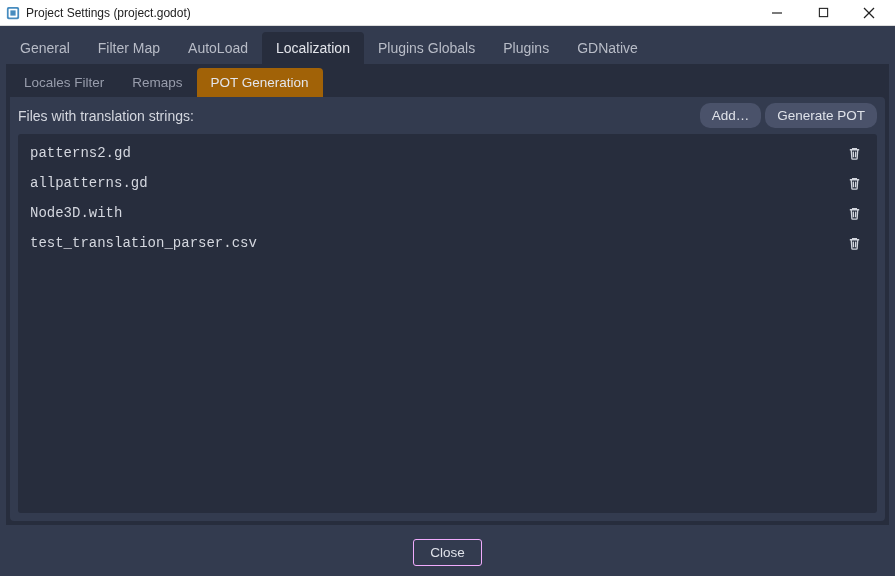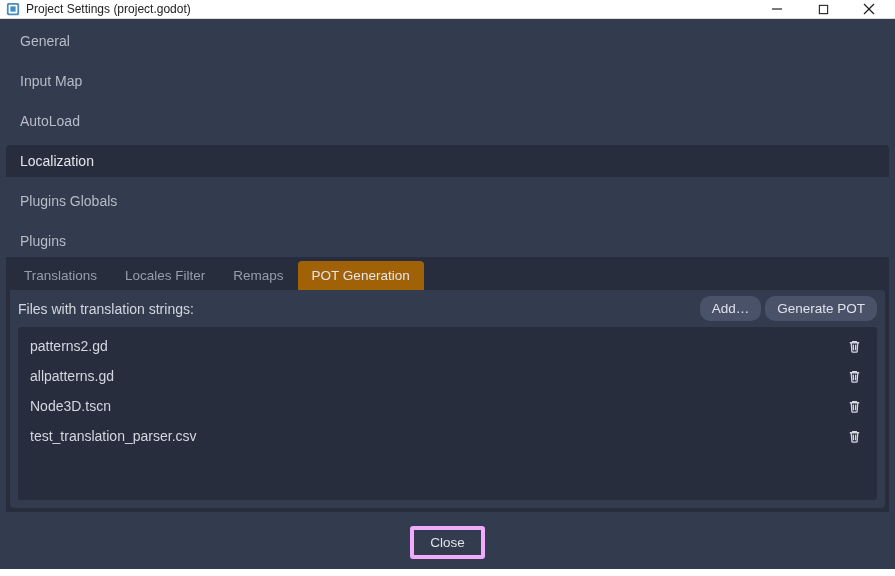--- a/index.html
+++ b/index.html
@@ -4,21 +4,21 @@
 <style>
   * { margin: 0; padding: 0; box-sizing: border-box; }
   html, body {
     width: 895px; height: 576px;
     font-family: "Segoe UI", Arial, sans-serif;
     background: #ffffff;
     overflow: hidden;
   }
   
   .titlebar {
-    height: 19px;
+    height: 26px;
     background: #ffffff;
     display: flex;
     align-items: center;
     padding: 0 6px 0 6px;
     border-bottom: 1px solid #ddd;
   }
   .titlebar-icon {
     width: 14px; height: 14px;
     margin-right: 6px;
     display: inline-block;
@@ -45,22 +45,21 @@
     background: #333b4f;
     height: calc(576px - 26px);
     display: flex;
     flex-direction: column;
   }
 
   
   .primary-tabs {
     display: flex;
     padding: 6px 6px 0 6px;
-    gap: 8px;
-    flex-direction: column;
+    gap: 0;
   }
   .ptab {
     padding: 8px 14px;
     font-size: 14px;
     color: #b8bcc7;
     cursor: pointer;
     border-top-left-radius: 4px;
     border-top-right-radius: 4px;
   }
   .ptab.active {
@@ -130,20 +129,21 @@
 
   
   .file-list {
     background: #272d3d;
     margin: 0 8px 8px 8px;
     flex: 1;
     border-radius: 3px;
     padding: 4px 0;
     min-height: 0;
     overflow: auto;
+    font-family: Liberation Mono, monospace;
   }
   .file-row {
     display: flex;
     align-items: center;
     padding: 4px 12px;
   }
   .file-name {
     flex: 1;
     font-size: 14px;
     color: #d4d7df;
@@ -159,21 +159,21 @@
   .footer {
     display: flex;
     justify-content: center;
     padding: 8px 0 10px 0;
   }
   .close-btn {
     background: #333b4f;
     color: #dfe2e9;
     font-size: 13.5px;
     padding: 5px 16px;
-    border: 4px solid #f0abfc;
+    border: 1px solid #f0abfc;
     border-radius: 3px;
     cursor: pointer;
   }
 </style>
 </head>
 <body>
 
 <div class="titlebar">
   <span class="titlebar-icon">
     <svg viewBox="0 0 16 16" width="14" height="14">
@@ -200,31 +200,31 @@
           <line x1="11" y1="1" x2="1" y2="11" stroke-width="1.2"></line>
         </svg>
     </div>
   </div>
 </div>
 
 <div class="app-body">
 
   <div class="primary-tabs" id="primary-tabs">
       <div class="ptab">General</div>
-      <div class="ptab">Input Map</div>
+      <div class="ptab">Filter Map</div>
       <div class="ptab">AutoLoad</div>
       <div class="ptab active">Localization</div>
       <div class="ptab">Plugins Globals</div>
       <div class="ptab">Plugins</div>
+      <div class="ptab">GDNative</div>
     </div>
 
   <div class="panel">
 
     <div class="secondary-tabs" id="secondary-tabs">
-        <div class="stab">Translations</div>
         <div class="stab">Locales Filter</div>
         <div class="stab">Remaps</div>
         <div class="stab active">POT Generation</div>
       </div>
 
     <div class="inner-panel">
 
       <div class="toolbar">
         <span class="toolbar-label">Files with translation strings:</span>
         <button class="btn">Add…</button>
@@ -250,21 +250,21 @@
               <svg width="15" height="15" viewBox="0 0 16 16" fill="none" stroke="currentColor" stroke-width="1.4">
                 <path d="M3 4h10"></path>
                 <path d="M6 4V2.8h4V4"></path>
                 <path d="M4.5 4l.7 9.2c0 .5.4.8.9.8h3.8c.5 0 .9-.3.9-.8L11.5 4"></path>
                 <line x1="6.7" y1="6" x2="6.9" y2="12"></line>
                 <line x1="9.3" y1="6" x2="9.1" y2="12"></line>
               </svg>
             </span>
           </div>
           <div class="file-row">
-            <span class="file-name">Node3D.tscn</span>
+            <span class="file-name">Node3D.with</span>
             <span class="del-btn">
               <svg width="15" height="15" viewBox="0 0 16 16" fill="none" stroke="currentColor" stroke-width="1.4">
                 <path d="M3 4h10"></path>
                 <path d="M6 4V2.8h4V4"></path>
                 <path d="M4.5 4l.7 9.2c0 .5.4.8.9.8h3.8c.5 0 .9-.3.9-.8L11.5 4"></path>
                 <line x1="6.7" y1="6" x2="6.9" y2="12"></line>
                 <line x1="9.3" y1="6" x2="9.1" y2="12"></line>
               </svg>
             </span>
           </div>

